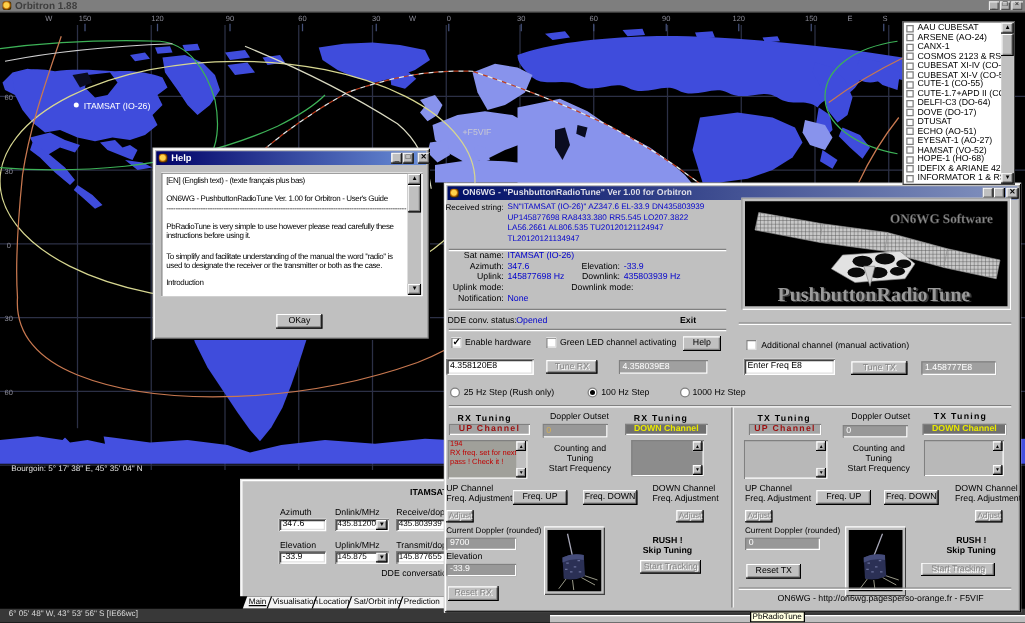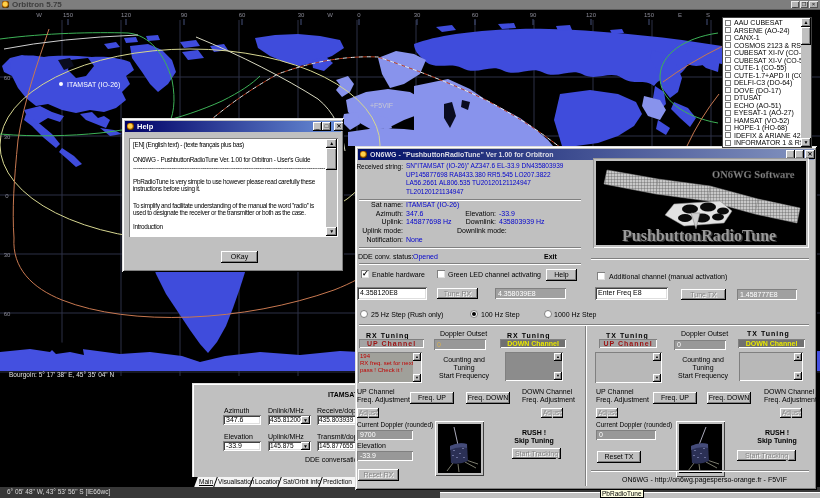--- a/index.html
+++ b/index.html
@@ -15,21 +15,21 @@
 .groovev{border-left:1px solid #808080;border-right:1px solid #ffffff;width:2px;}
 .ck{width:8px;height:8px;background:#fff;box-shadow:inset 1px 1px 0 #808080,inset -1px -1px 0 #dfdfdf;position:absolute;}
 .radio{width:8px;height:8px;border-radius:50%;background:#fff;border:1px solid #808080;position:absolute;}
 .titletxt{color:#fff;font-weight:bold;font-size:7.5px;line-height:11px;white-space:nowrap;}
 .bluetxt{color:#0000cc;}
 </style></head>
 <body>
 
 <div class="abs" style="left:0;top:0;width:820px;height:10px;background:#7e7e7e;border-bottom:1px solid #5a5a5a;">
  <div class="abs" style="left:2px;top:1px;width:7px;height:7px;background:radial-gradient(circle at 45% 45%, #ffd24a 0 2px, #b06000 3px, #3a2a00 4px);border-radius:2px;"></div>
- <div class="abs" style="left:12px;top:0px;color:#3e3e3e;font-weight:bold;font-size:8px;line-height:10px;">Orbitron 5.75</div>
+ <div class="abs" style="left:12px;top:0px;color:#3e3e3e;font-weight:bold;font-size:8px;line-height:10px;">Orbitron 1.88</div>
  <div class="abs" style="left:791px;top:1px;width:8px;height:7px;background:#b4b4b4;box-shadow:inset 1px 1px 0 #e8e8e8,inset -1px -1px 0 #505050;font-size:5px;line-height:8px;text-align:center;color:#222;">_</div>
  <div class="abs" style="left:800px;top:1px;width:8px;height:7px;background:#b4b4b4;box-shadow:inset 1px 1px 0 #e8e8e8,inset -1px -1px 0 #505050;font-size:5px;line-height:7px;text-align:center;color:#222;">❐</div>
  <div class="abs" style="left:809px;top:1px;width:9px;height:7px;background:#b4b4b4;box-shadow:inset 1px 1px 0 #e8e8e8,inset -1px -1px 0 #505050;font-size:6px;line-height:7px;text-align:center;color:#111;">×</div>
 </div>
 
 <div class="abs" style="left:0;top:10px;width:820px;height:477px;overflow:hidden;">
 <svg width="820" height="477" viewBox="0 10 820 477" style="position:absolute;left:0;top:0;">
 <rect x="0" y="9" width="820" height="478" fill="#000000"></rect>
 <g stroke="#2c3046" stroke-width="1">
  <line x1="62" y1="20" x2="62" y2="376"></line>

